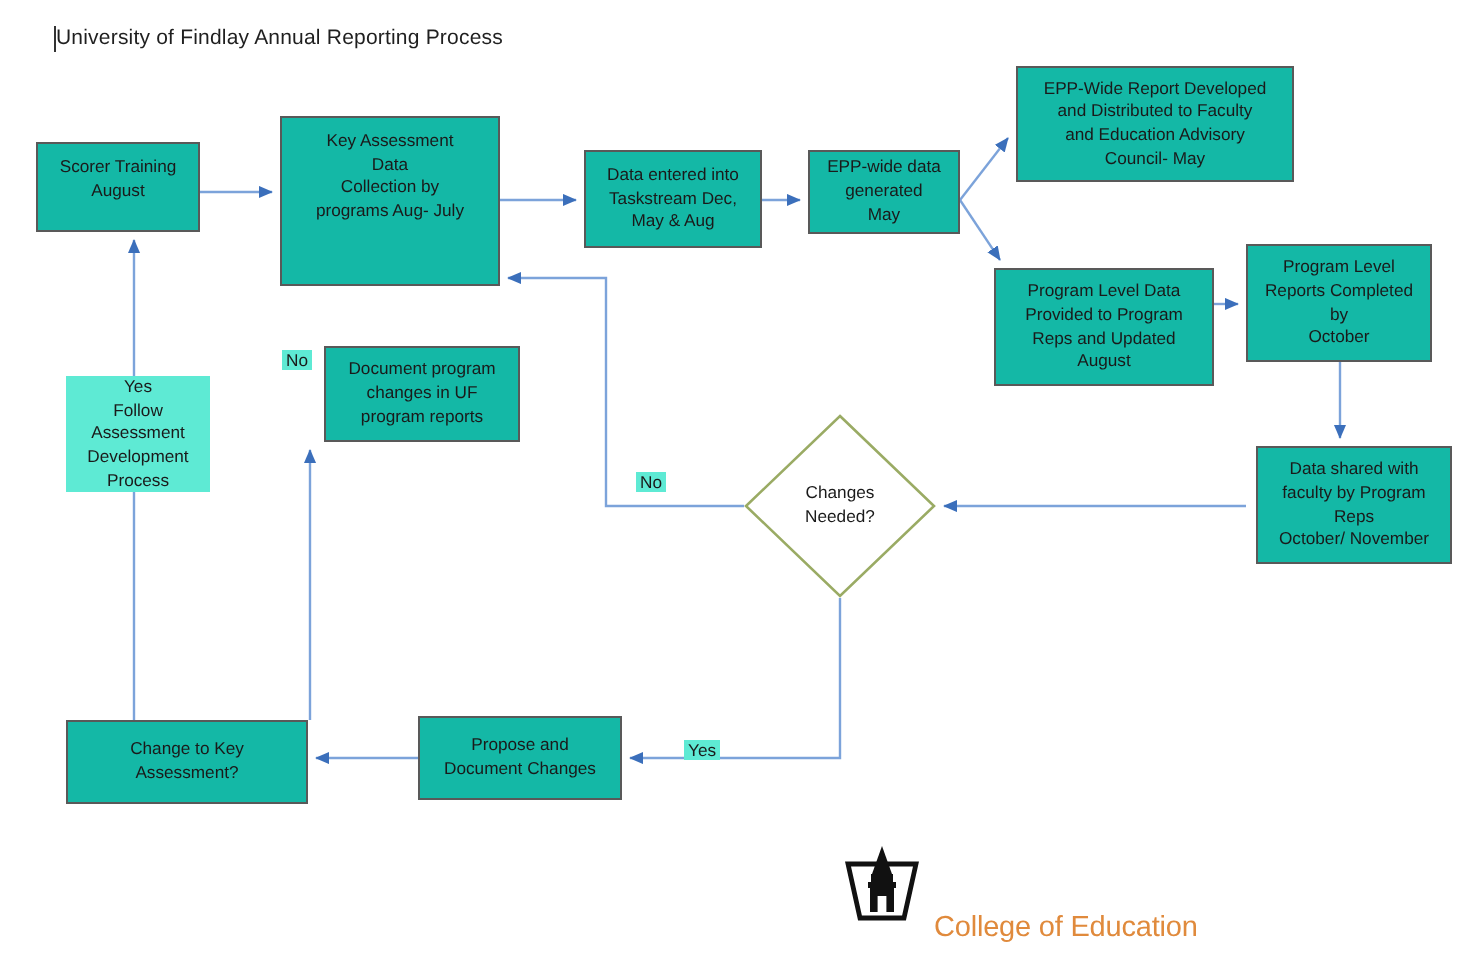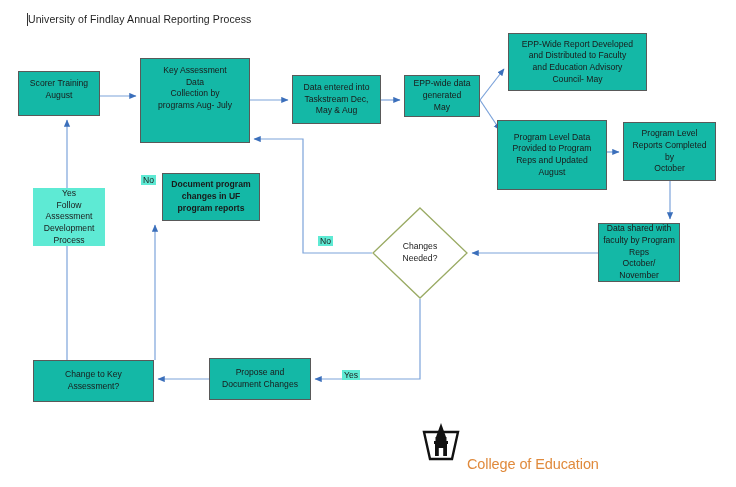--- a/index.html
+++ b/index.html
@@ -182,42 +182,42 @@
 May</span>
   </div>
 
   <div class="node" style="left:508px; top:33px; width:139px; height:58px;">
     <span style="white-space:pre-line">EPP-Wide Report Developed
 and Distributed to Faculty
 and Education Advisory
 Council- May</span>
   </div>
 
-  <div class="node" style="left:497px; top:120px; width:110px; height:70px;">
+  <div class="node" style="left:497px; top:134px; width:110px; height:59px;">
     <span style="white-space:pre-line">Program Level Data
 Provided to Program
 Reps and Updated
 August</span>
   </div>
 
   <div class="node" style="left:623px; top:122px; width:93px; height:59px;">
     <span style="white-space:pre-line">Program Level
 Reports Completed
 by
 October</span>
   </div>
 
-  <div class="node" style="left:598px; top:223px; width:82px; height:59px;">
+  <div class="node" style="left:628px; top:223px; width:98px; height:59px;">
     <span style="white-space:pre-line">Data shared with
 faculty by Program
 Reps
 October/ November</span>
   </div>
 
-  <div class="node" style="left:162px; top:173px; width:98px; height:48px;font-weight:bold;">
+  <div class="node" style="left:162px; top:173px; width:98px; height:48px;">
     <span style="white-space:pre-line">Document program
 changes in UF
 program reports</span>
   </div>
 
   <div class="node" style="left:33px; top:360px; width:121px; height:38px;">
     <span style="white-space:pre-line">Change to Key
 Assessment?</span>
   </div>
 

